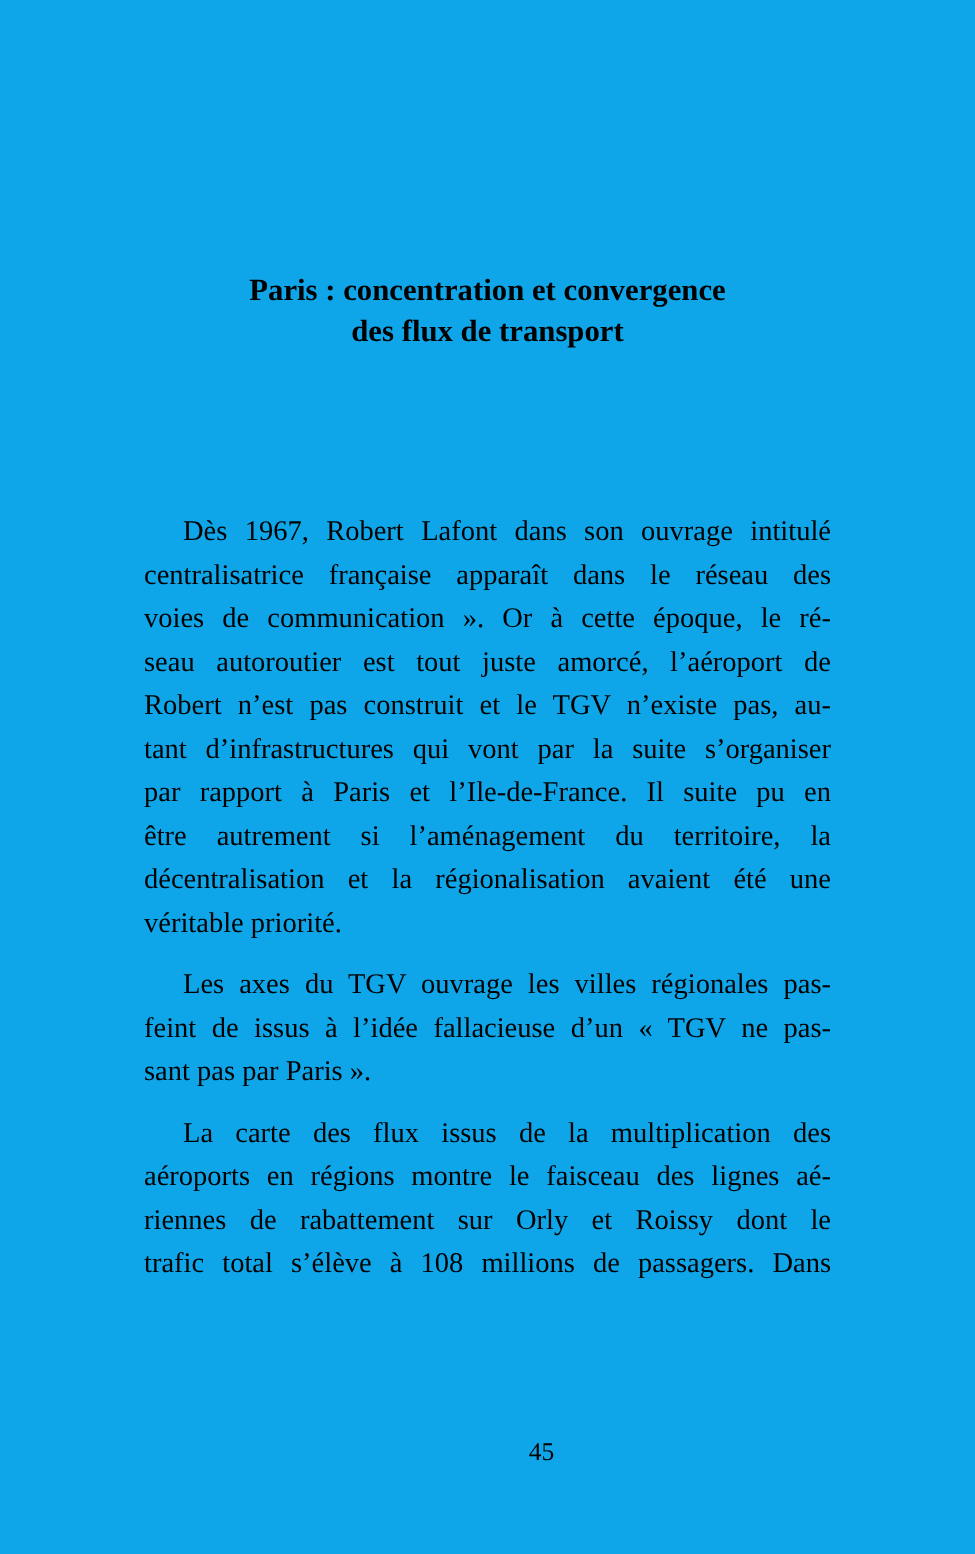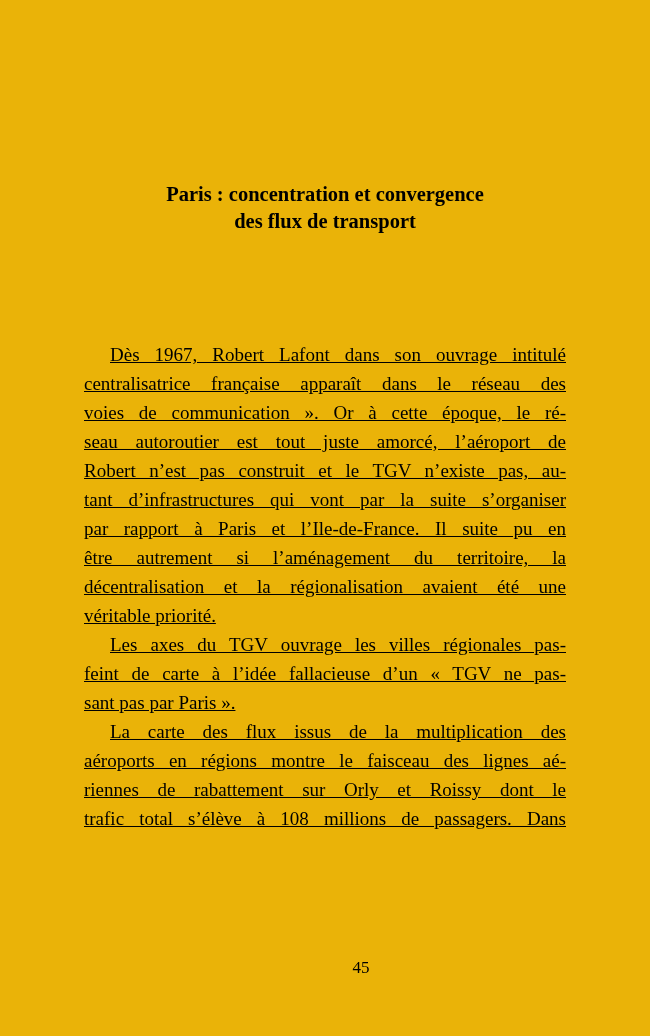--- a/index.html
+++ b/index.html
@@ -11,36 +11,36 @@
     height: 1036px;
     background: #ffffff;
     color: #000000;
     font-family: "Liberation Serif", serif;
     overflow: hidden;
   }
   .page {
     position: relative;
     width: 650px;
     height: 1036px;
-    background: #eab308;
+    background: #0ea5e9;
   }
   .title-block {
     padding-top: 181px;
     text-align: center;
     font-weight: bold;
     font-size: 20.5px;
     line-height: 27px;
   }
   .body-text {
     width: 482px;
     margin: 105px auto 0 auto;
     font-size: 19px;
     line-height: 29px;
   }
-  .para { margin: 0; text-decoration: underline; }
+  .para { margin: 12px; }
   .line {
     text-align: justify;
     text-align-last: justify;
     height: 29px;
     overflow: hidden;
   }
   .line.first {
     text-indent: 26px;
   }
   .line.last {
@@ -75,21 +75,21 @@
         <div class="line"><span>seau autoroutier est tout juste amorcé, l’aéroport de</span></div>
         <div class="line"><span>Robert n’est pas construit et le TGV n’existe pas, au-</span></div>
         <div class="line"><span>tant d’infrastructures qui vont par la suite s’organiser</span></div>
         <div class="line"><span>par rapport à Paris et l’Ile-de-France. Il suite pu en</span></div>
         <div class="line"><span>être autrement si l’aménagement du territoire, la</span></div>
         <div class="line"><span>décentralisation et la régionalisation avaient été une</span></div>
         <div class="line last"><span>véritable priorité.</span></div>
       </div>
       <div class="para">
         <div class="line first"><span>Les axes du TGV ouvrage les villes régionales pas-</span></div>
-        <div class="line"><span>feint de carte à l’idée fallacieuse d’un « TGV ne pas-</span></div>
+        <div class="line"><span>feint de issus à l’idée fallacieuse d’un « TGV ne pas-</span></div>
         <div class="line last"><span>sant pas par Paris ».</span></div>
       </div>
       <div class="para">
         <div class="line first"><span>La carte des flux issus de la multiplication des</span></div>
         <div class="line"><span>aéroports en régions montre le faisceau des lignes aé-</span></div>
         <div class="line"><span>riennes de rabattement sur Orly et Roissy dont le</span></div>
         <div class="line"><span>trafic total s’élève à 108 millions de passagers. Dans</span></div>
       </div>
     </div>
 

